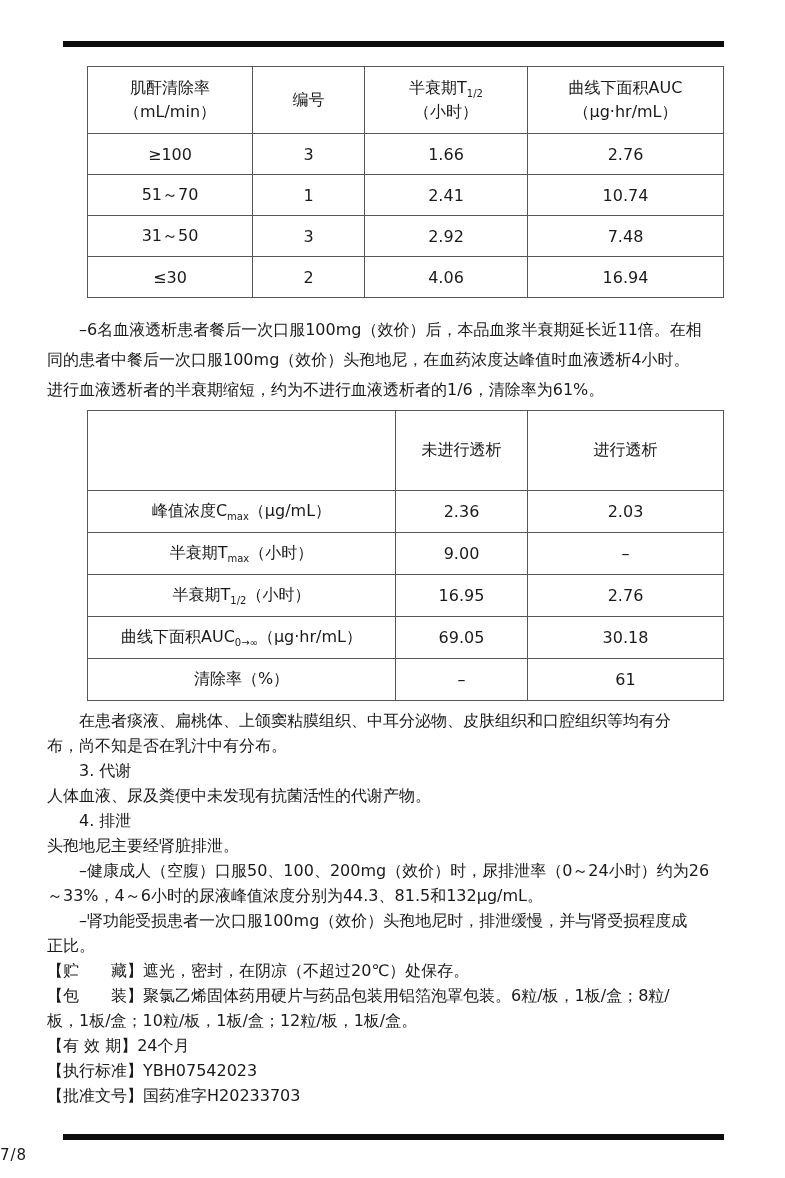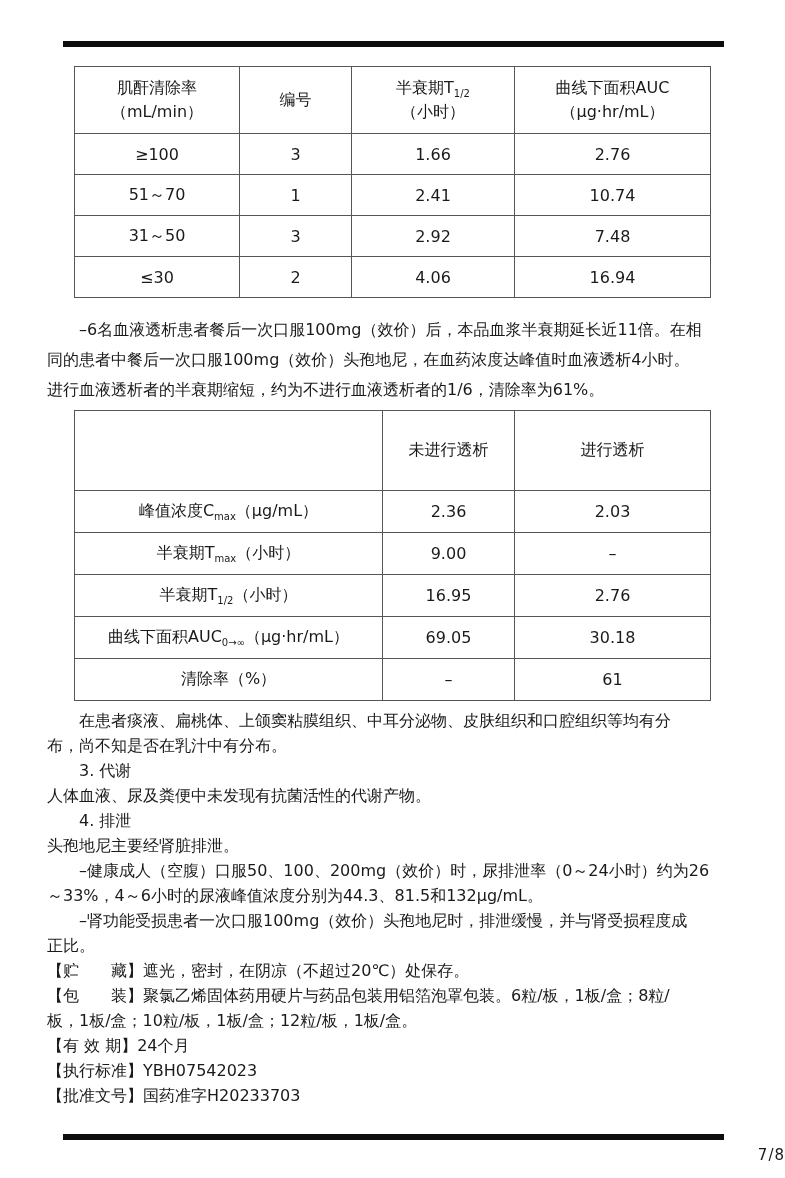--- a/index.html
+++ b/index.html
@@ -5,21 +5,21 @@
   html,body { margin:0; padding:0; }
   body {
     width:785px; height:1178px; background:#ffffff; position:relative;
     font-family:"DejaVu Sans","Liberation Sans",sans-serif;
     color:#1a1a1a; overflow:hidden;
   }
   .rule { position:absolute; left:63px; width:661px; height:6px; background:#0d0d0d; }
   .rule.top { top:41px; }
   .rule.bottom { top:1134px; }
 
-  table { border-collapse:collapse; table-layout:fixed; position:absolute; left:74px; background:#fff; }
+  table { border-collapse:collapse; table-layout:fixed; position:absolute; left:87px; background:#fff; }
   td, th {
     border:1px solid #565656; text-align:center; vertical-align:middle;
     font-weight:normal; font-size:16px; color:#1a1a1a; padding:0;
   }
   sub.sb { font-size:10px; vertical-align:-4px; line-height:0;text-align:right; }
   sub.sb:empty { display:none; }
   .hl { line-height:24px; }
   .hl:empty { display:none; }
 
   .t1 { top:66px; }
@@ -31,21 +31,21 @@
   .t2 tbody tr { height:42px; }
 
   .textblock { position:absolute; left:47px; width:676px; }
   .para1 { top:315px; }
   .para1 .ln { height:30px; line-height:30px; }
   .body2 { top:708px; }
   .body2 .ln { height:25px; line-height:25px; }
   .ln { white-space:nowrap; font-size:16px; }
 
   .pagenum {
-    position:absolute; top:1146px; left:0; width:785px; text-align:right;
+    position:absolute; top:1146px; left:0; width:785px; text-align:left;
     font-size:15px; letter-spacing:1px;
   }
 </style>
 </head>
 <body>
 
 <div class="rule top"></div>
 
 <table class="t1">
   <colgroup>

